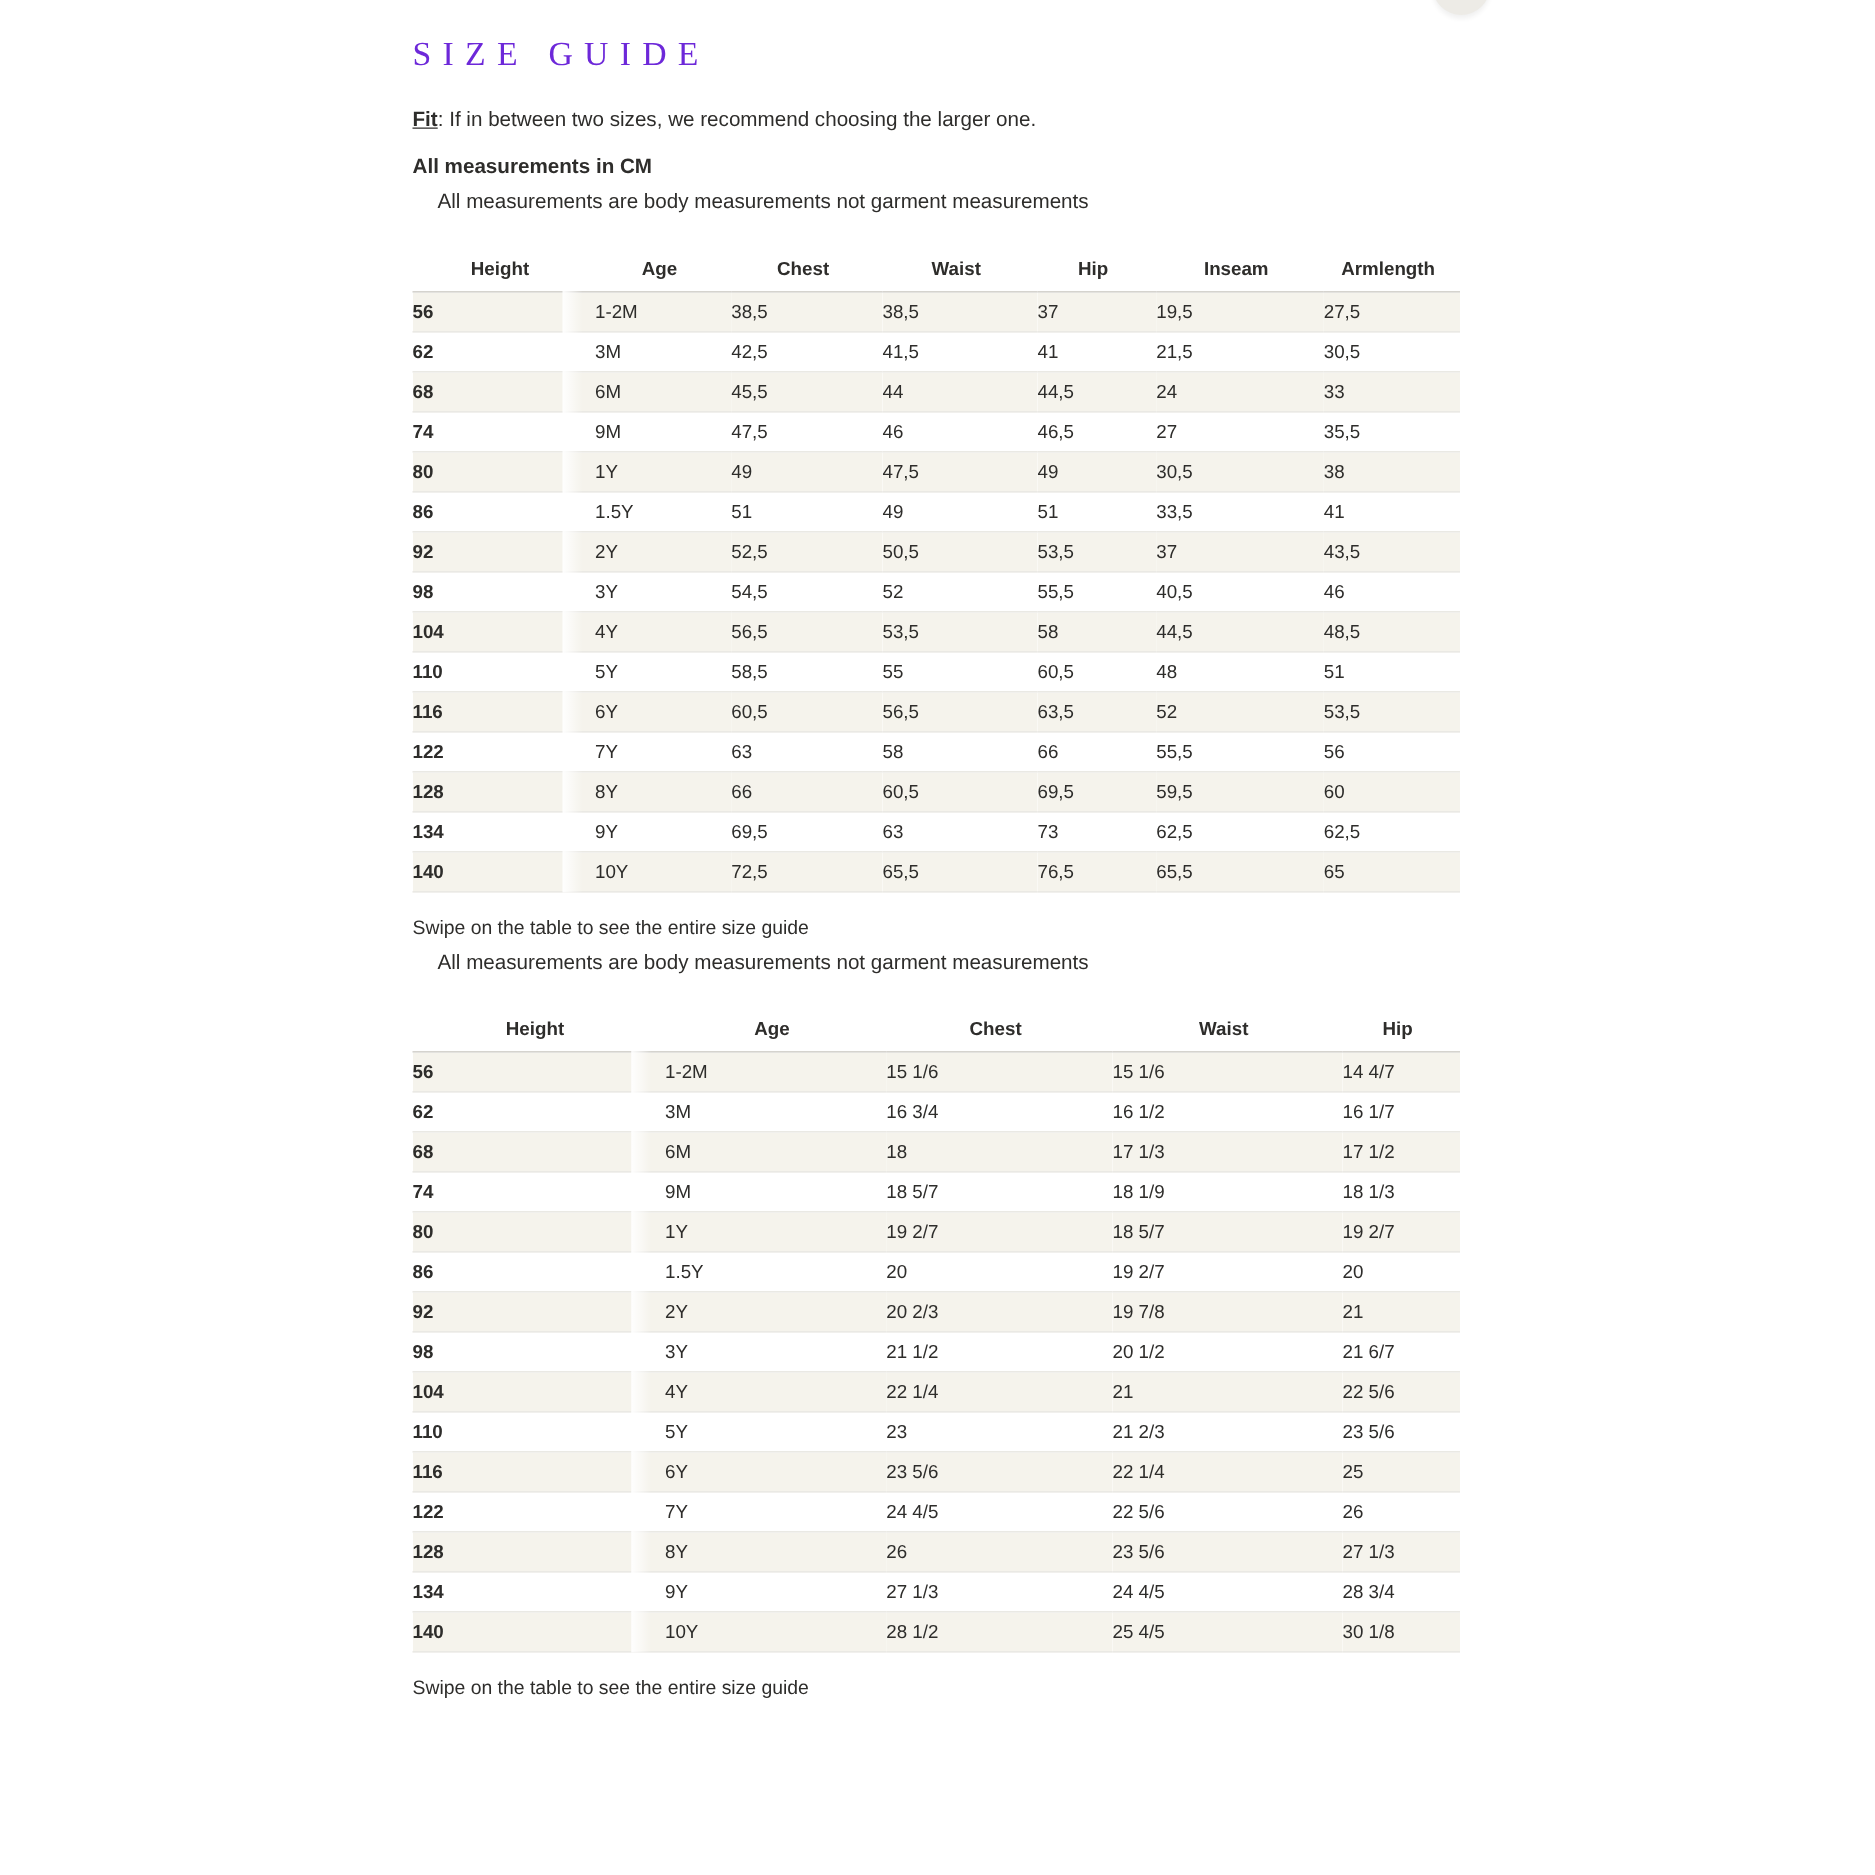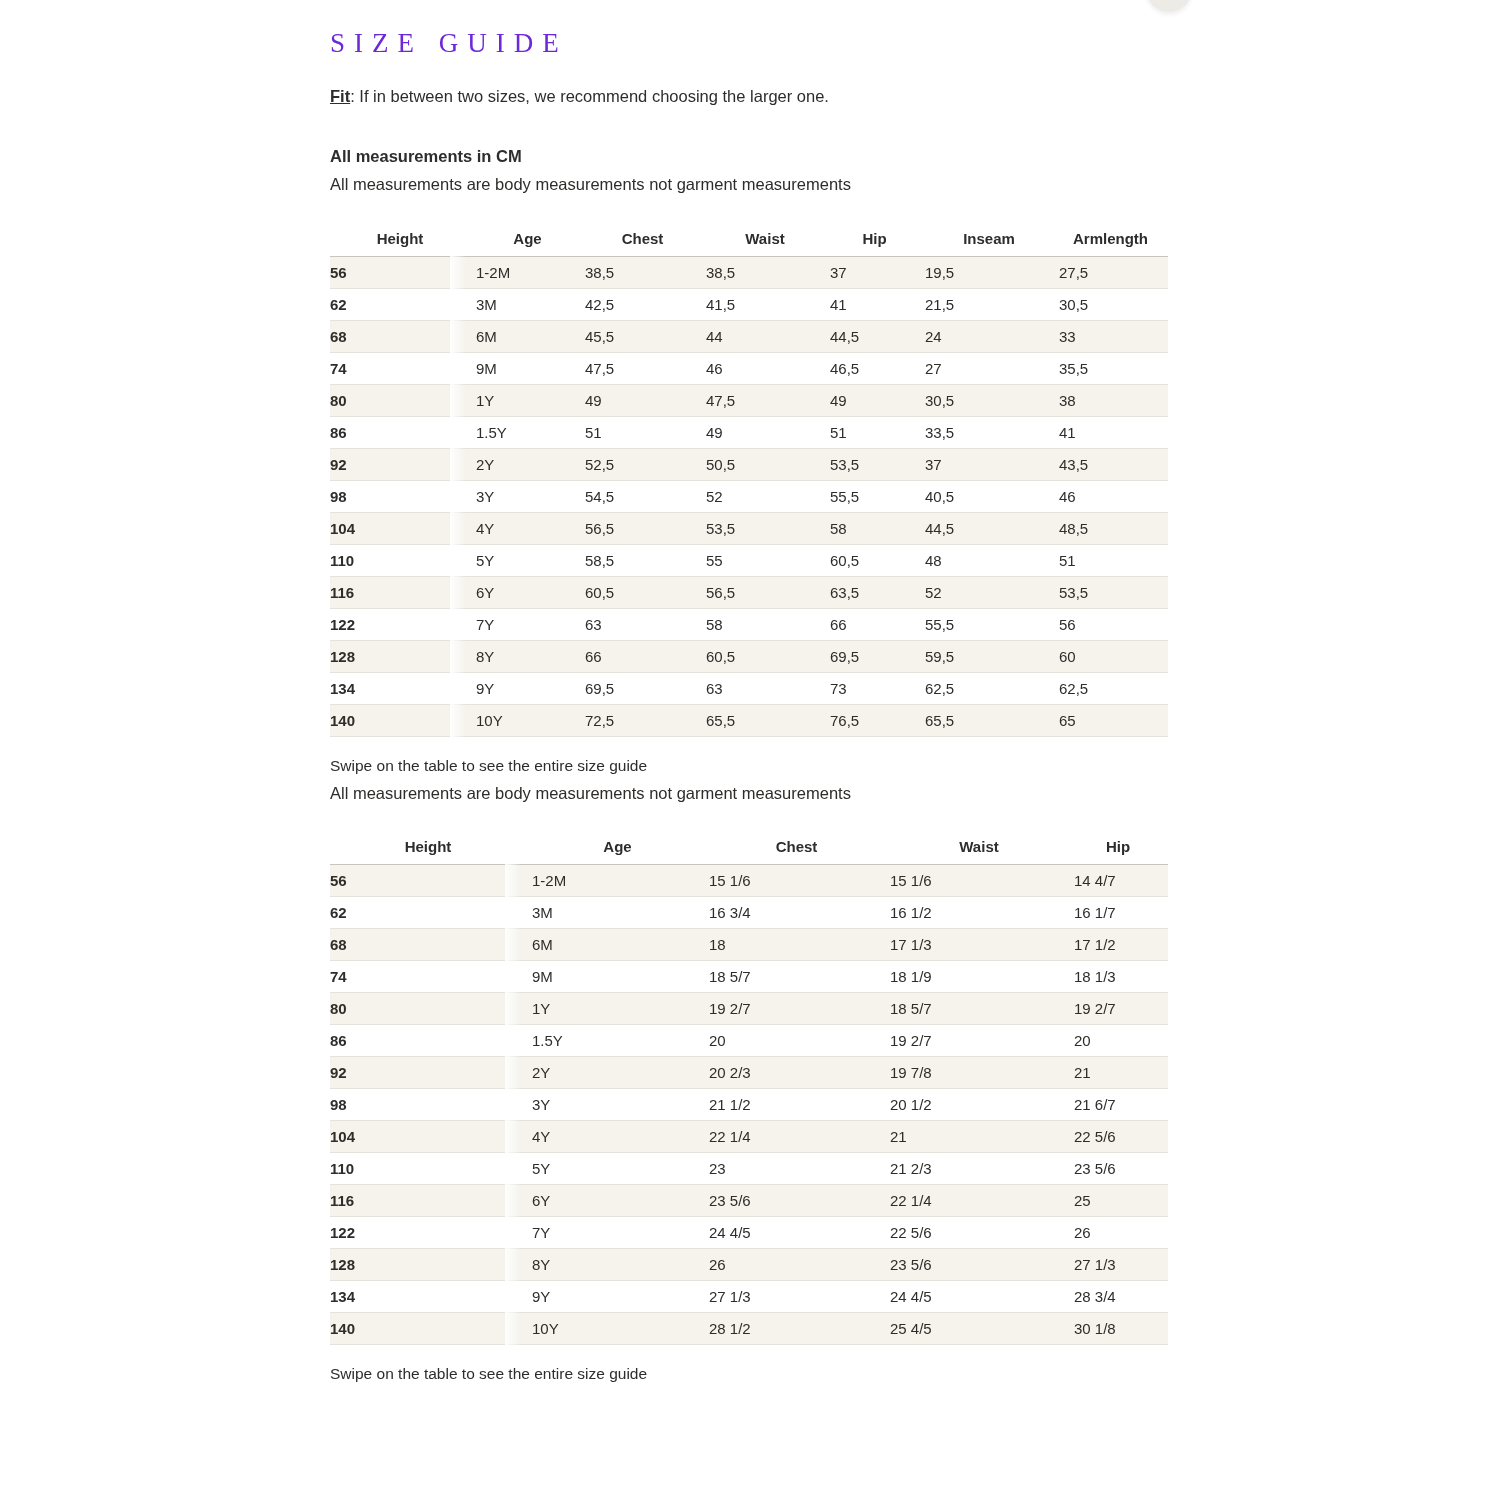--- a/index.html
+++ b/index.html
@@ -32,25 +32,25 @@
   }
   p {
     margin: 0;
     font-size: 16.5px;
     line-height: 1.3;
   }
   .fit-note { margin-top: 27px; }
   .fit-label { font-weight: 700; text-decoration: underline; }
   .intro-text { margin-top: 31px; }
   .section-heading {
-    margin-top: 38px;
+    margin-top: 15px;
     font-size: 16.5px;
     font-weight: 700;
   }
-  .section-sub { margin-top: 7px; }
+  .section-sub { margin-top: 7px; margin-left: 20px; }
 
   .table-wrap {
     position: relative;
     margin-top: 29px;
   }
   table {
     border-collapse: collapse;
     table-layout: fixed;
     width: 838px;
     font-size: 15px;

